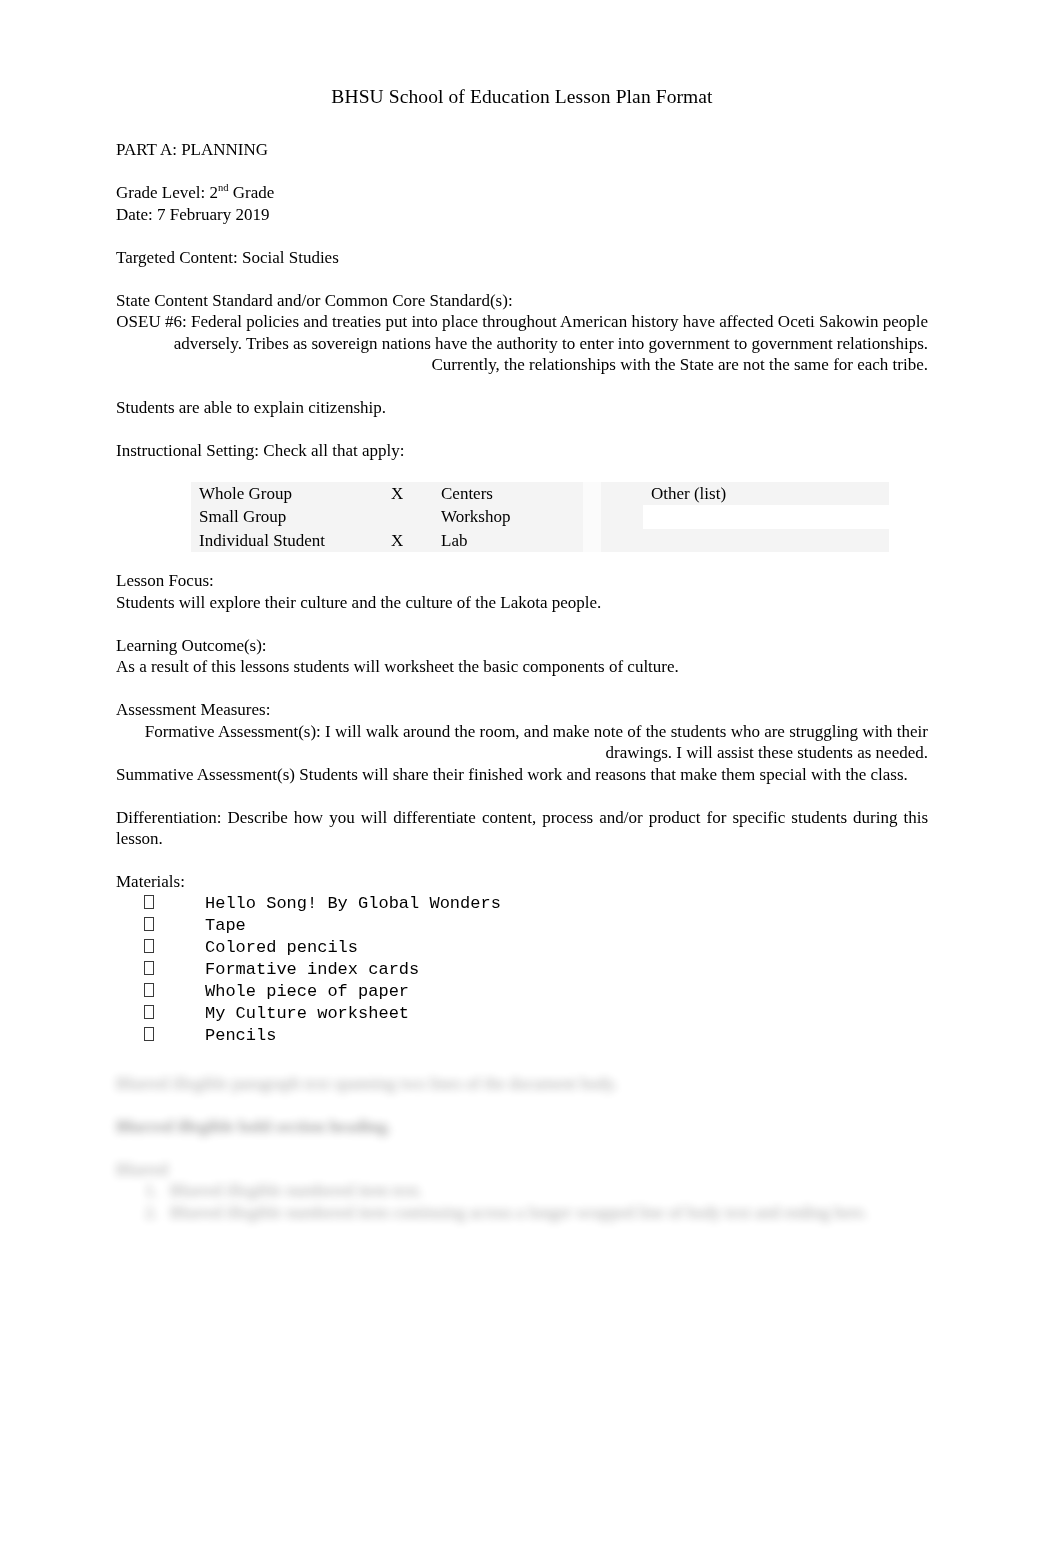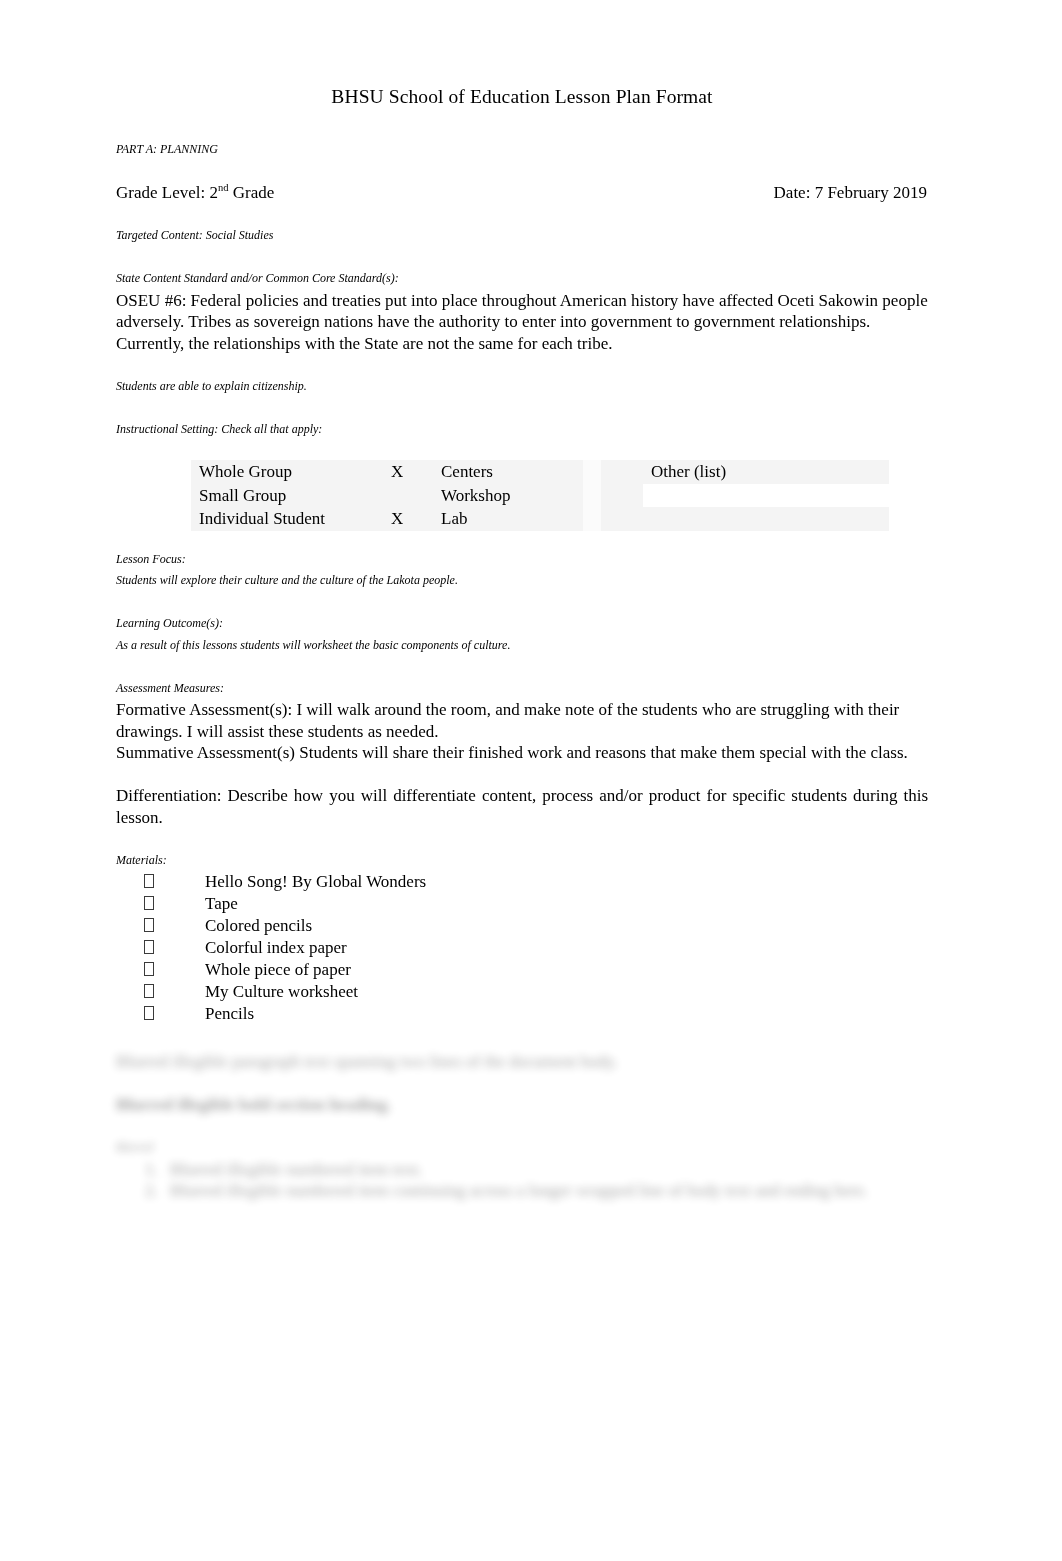--- a/index.html
+++ b/index.html
@@ -33,50 +33,50 @@
 
   .doc-title {
     text-align: center;
     font-size: 19.5px;
     line-height: 26px;
     margin: 0 0 29px 0;
     letter-spacing: 0.1px;
   }
 
   .para {
-    font-size: 12px;
-    line-height: 21.5px;
-    margin: 0;
-    font-style: italic;
+    font-size: 17px;
+    line-height: 21.5px;
+    margin: 0;
   }
 
   .spacer-line { height: 21.5px; }
 
   .row-split {
     display: flex;
     justify-content: space-between;
     align-items: baseline;
     font-size: 17px;
     line-height: 21.5px;
+    flex-direction: column;
   }
   .row-split .right-cell { padding-right: 1px; }
 
   sup.ord {
     font-size: 10.5px;
     vertical-align: super;
     line-height: 0;
   }
 
   .block {
     font-size: 17px;
     line-height: 21.5px;
     text-align: justify;
     text-justify: inter-word;
   }
-  .block.nojust { text-align: left; }
+  .block.nojust { text-align: right; }
 
   
   .setting-table-wrap {
     margin: 20px 0 0 0;
     padding-left: 75px;
   }
   .setting-table {
     border-collapse: collapse;
     width: 673px;
     table-layout: fixed;
@@ -119,20 +119,21 @@
     margin: 0;
     padding: 0;
     list-style: none;
     font-size: 17px;
     line-height: 22px;
   }
   .mat-list li {
     display: flex;
     align-items: baseline;
     padding-left: 28px;
+    font-family: Liberation Mono, monospace;
   }
   .tofu {
     display: inline-block;
     width: 8px;
     height: 12px;
     border: 1px solid #3a3a3a;
     margin-right: 51px;
     position: relative;
     top: 1px;
     flex: 0 0 auto;
@@ -268,21 +269,21 @@
       <li>
         <span class="tofu"></span>
         <span class="mat-text">Tape</span>
       </li>
       <li>
         <span class="tofu"></span>
         <span class="mat-text">Colored pencils</span>
       </li>
       <li>
         <span class="tofu"></span>
-        <span class="mat-text">Colorful index paper</span>
+        <span class="mat-text">Formative index cards</span>
       </li>
       <li>
         <span class="tofu"></span>
         <span class="mat-text">Whole piece of paper</span>
       </li>
       <li>
         <span class="tofu"></span>
         <span class="mat-text">My Culture worksheet</span>
       </li>
       <li>

